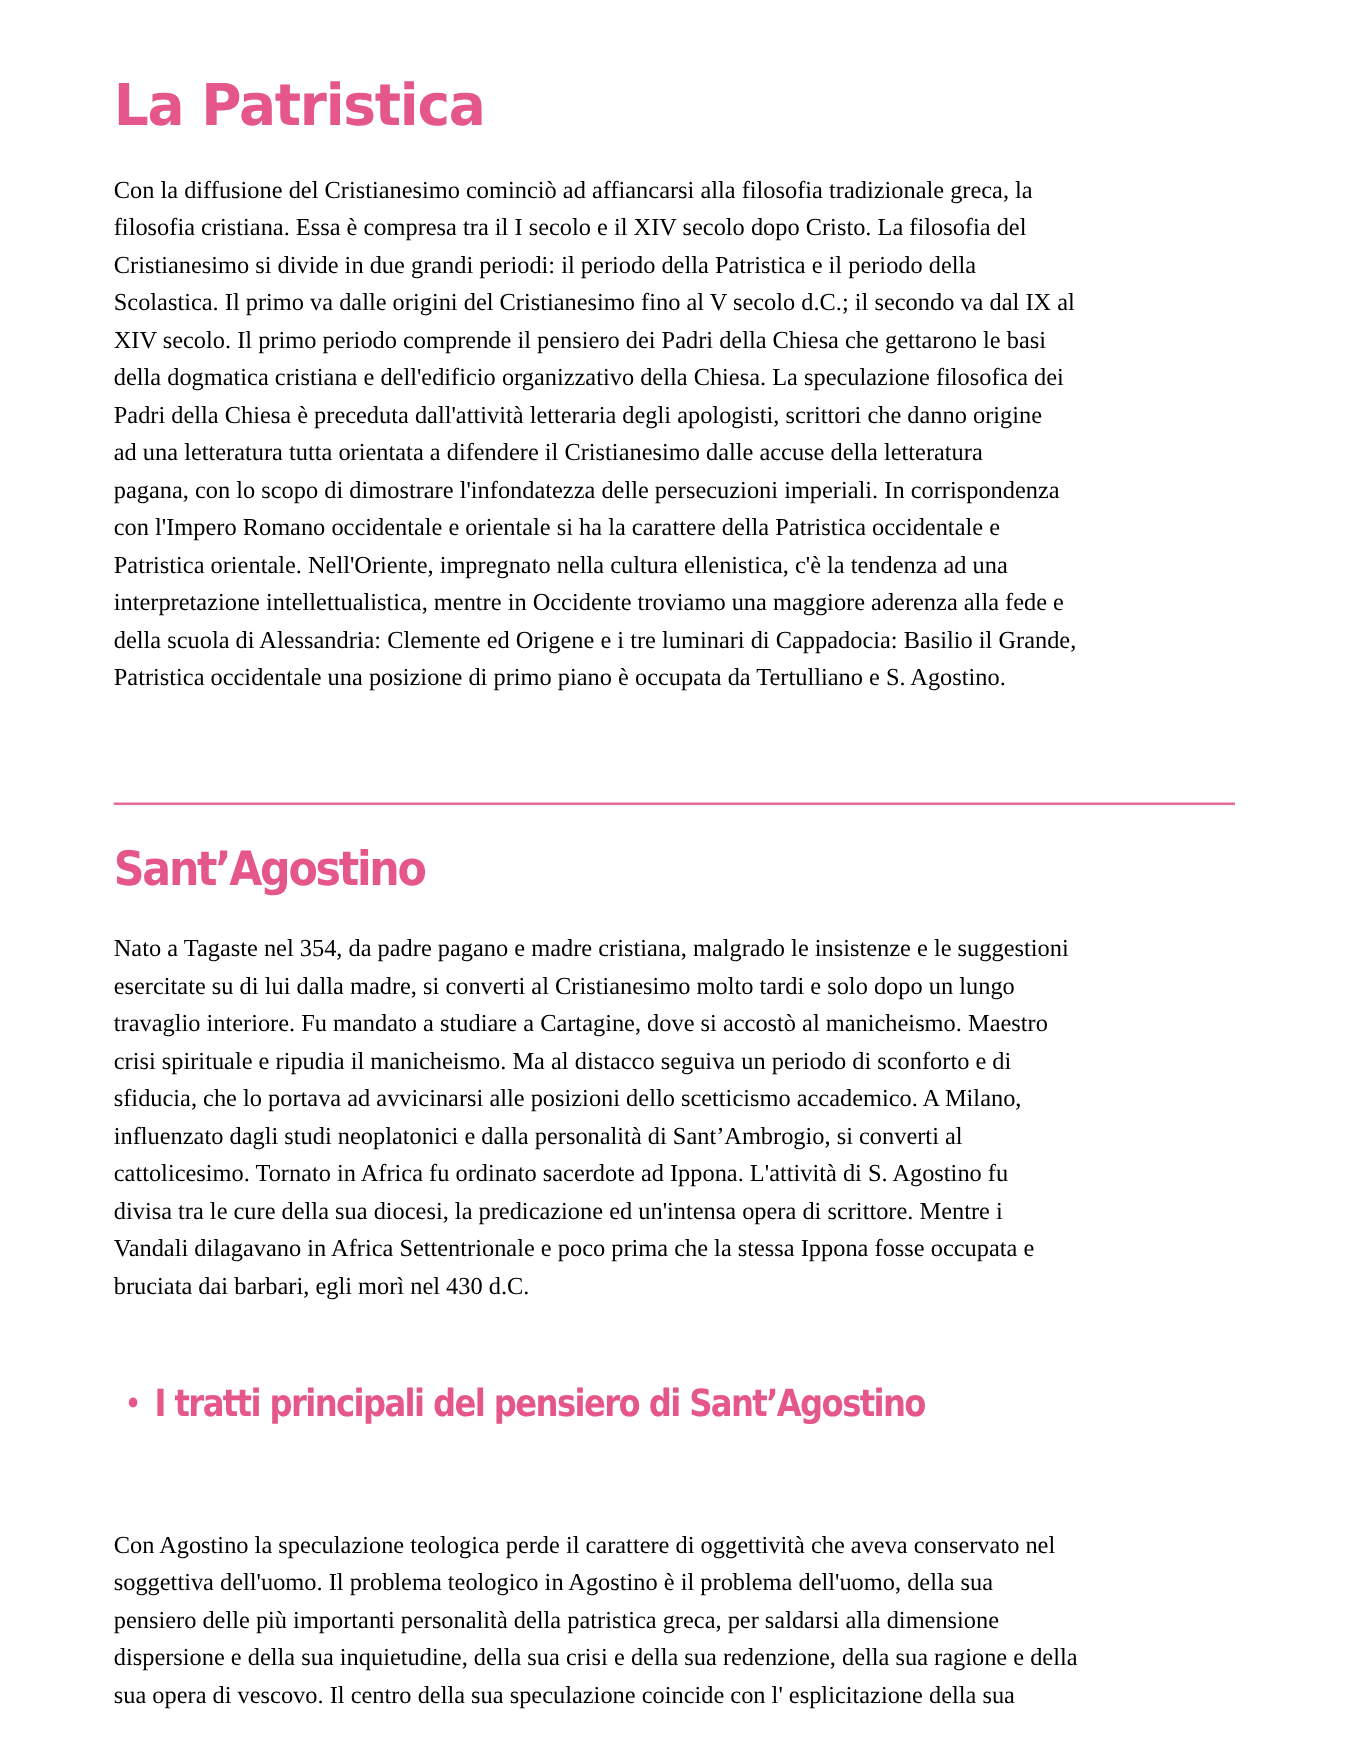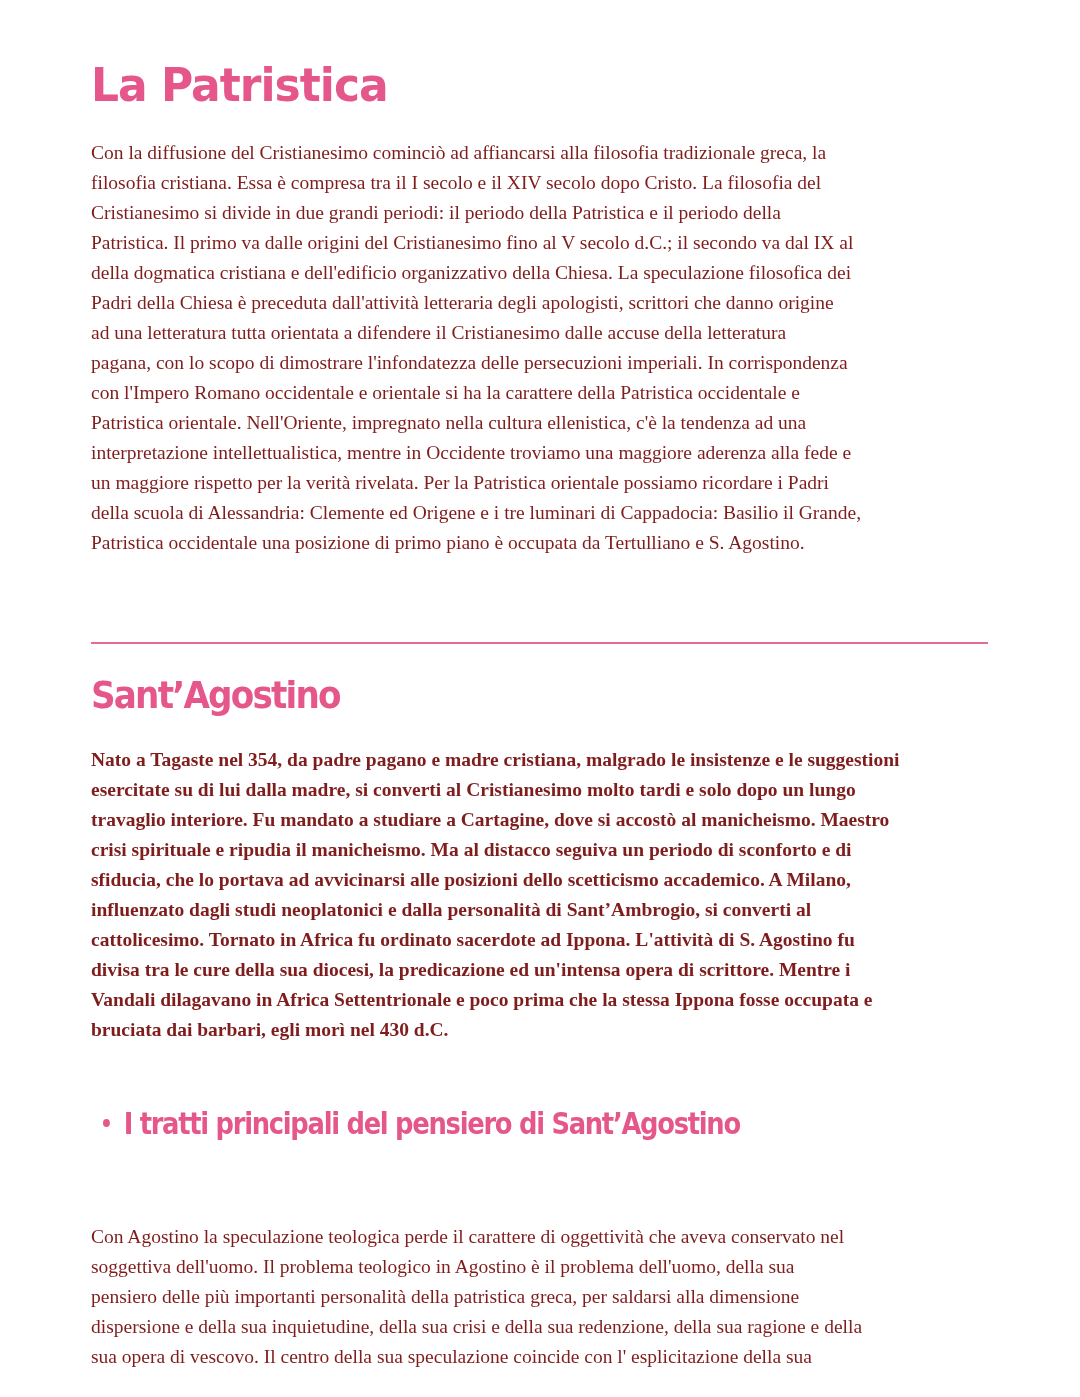--- a/index.html
+++ b/index.html
@@ -64,32 +64,32 @@
       background: #e5578a;
       vertical-align: middle;
       margin-right: 16px;
       position: relative;
       top: -3px;
     }
     .para {
       font-family: "Liberation Serif", serif;
       font-size: 19.5px;
       line-height: 30px;
-      color: #7f1d1d;
+      color: #000000;
       margin: 0;
       position: absolute;
       left: 0;
       width: 900px;
     }
     .para span.line {
       display: block;
       white-space: nowrap;
     }
     .p1 { top: 138px; }
-    .p2 { top: 745px; font-weight: bold; }
+    .p2 { top: 745px; }
     .p3 { top: 1222px; }
     .divider {
       position: absolute;
       top: 642px;
       left: 0;
       width: 897px;
       height: 2px;
       background: #e46a98;
     }
   </style>
@@ -97,29 +97,29 @@
 <body>
 
 <div class="page">
 
   <h1 class="title h1">La Patristica</h1>
 
   <p class="para p1">
     <span class="line">Con la diffusione del Cristianesimo cominciò ad affiancarsi alla filosofia tradizionale greca, la</span>
     <span class="line">filosofia cristiana. Essa è compresa tra il I secolo e il XIV secolo dopo Cristo. La filosofia del</span>
     <span class="line">Cristianesimo si divide in due grandi periodi: il periodo della Patristica e il periodo della</span>
-    <span class="line">Patristica. Il primo va dalle origini del Cristianesimo fino al V secolo d.C.; il secondo va dal IX al</span>
+    <span class="line">Scolastica. Il primo va dalle origini del Cristianesimo fino al V secolo d.C.; il secondo va dal IX al</span>
+    <span class="line">XIV secolo. Il primo periodo comprende il pensiero dei Padri della Chiesa che gettarono le basi</span>
     <span class="line">della dogmatica cristiana e dell'edificio organizzativo della Chiesa. La speculazione filosofica dei</span>
     <span class="line">Padri della Chiesa è preceduta dall'attività letteraria degli apologisti, scrittori che danno origine</span>
     <span class="line">ad una letteratura tutta orientata a difendere il Cristianesimo dalle accuse della letteratura</span>
     <span class="line">pagana, con lo scopo di dimostrare l'infondatezza delle persecuzioni imperiali. In corrispondenza</span>
     <span class="line">con l'Impero Romano occidentale e orientale si ha la carattere della Patristica occidentale e</span>
     <span class="line">Patristica orientale. Nell'Oriente, impregnato nella cultura ellenistica, c'è la tendenza ad una</span>
     <span class="line">interpretazione intellettualistica, mentre in Occidente troviamo una maggiore aderenza alla fede e</span>
-    <span class="line">un maggiore rispetto per la verità rivelata. Per la Patristica orientale possiamo ricordare i Padri</span>
     <span class="line">della scuola di Alessandria: Clemente ed Origene e i tre luminari di Cappadocia: Basilio il Grande,</span>
     <span class="line">Patristica occidentale una posizione di primo piano è occupata da Tertulliano e S. Agostino.</span>
   </p>
 
   <div class="divider"></div>
 
   <h2 class="title h2">Sant’Agostino</h2>
 
   <p class="para p2">
     <span class="line">Nato a Tagaste nel 354, da padre pagano e madre cristiana, malgrado le insistenze e le suggestioni</span>

